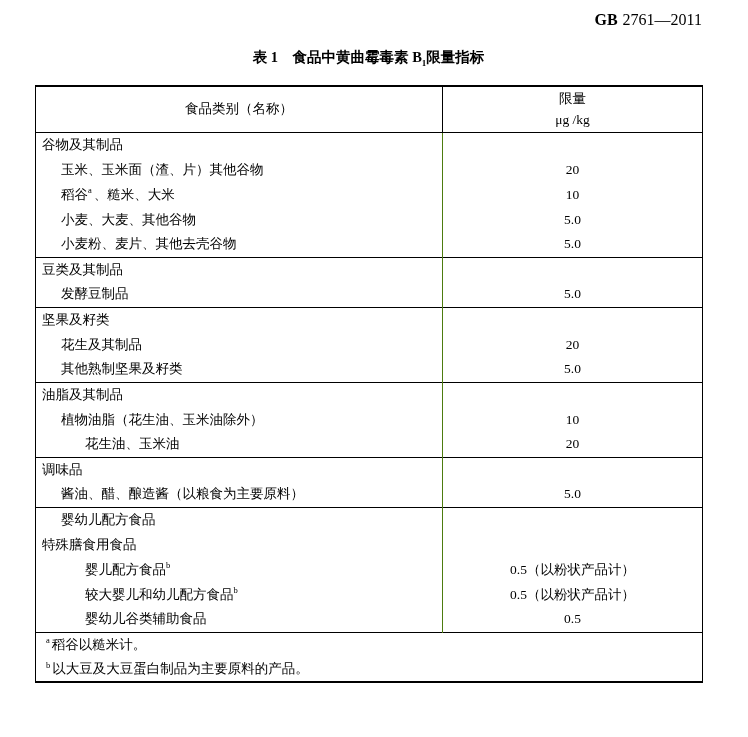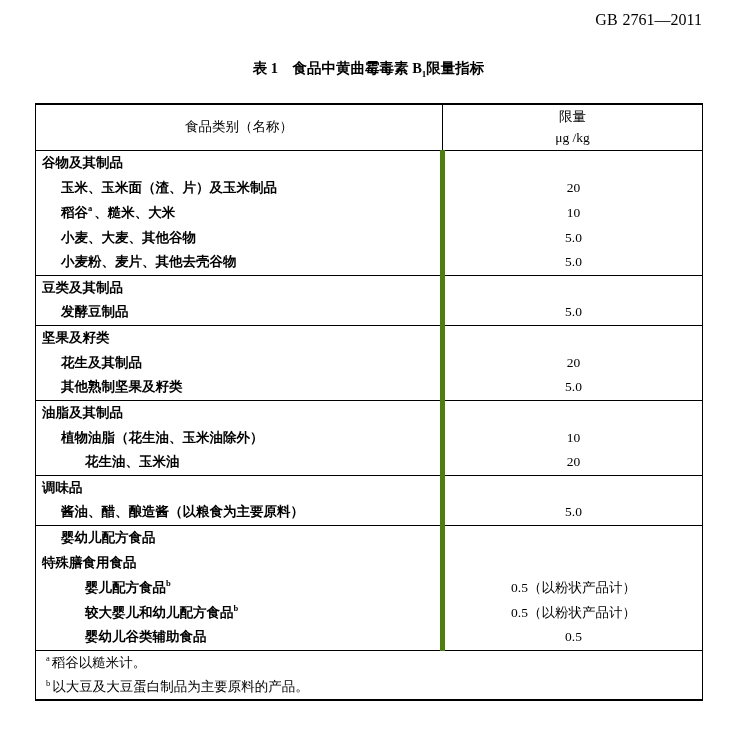--- a/index.html
+++ b/index.html
@@ -6,46 +6,46 @@
   html,body { background:#ffffff; }
   body {
     width:748px; height:737px; position:relative;
     font-family:"Liberation Serif","DejaVu Serif",serif;
     color:#000;
   }
   .gb-header {
     position:absolute; top:11px; right:46px;
     font-size:16px; white-space:nowrap;
   }
-  .gb-header .gb-bold { font-weight:normal;text-align:right; }
+  .gb-header .gb-bold { font-weight:bold;text-align:right; }
   .gb-header .gb-num { margin-left:5px; }
   .table-title {
-    position:absolute; top:59px; left:35px; width:667px;
+    position:absolute; top:48px; left:35px; width:667px;
     text-align:center; font-size:14.5px; font-weight:bold;
     white-space:pre;
   }
   .table-title sub { font-size:9px; line-height:0; }
   table.limits {
-    position:absolute; top:103px; left:35px; width:667px;
+    position:absolute; top:85px; left:35px; width:667px;
     border-collapse:collapse; table-layout:fixed;
     font-size:13.5px;
     border-left:1px solid #000; border-right:1px solid #000;
     border-top:2px solid #000; border-bottom:2px solid #000;
   }
   col.c1 { width:407px; }
   col.c2 { width:260px; }
   thead th {
     font-weight:normal; text-align:center; vertical-align:middle;
     height:46px; border-bottom:1px solid #000;
   }
   th.h-category { border-right:1px solid #000; }
   .limit-unit-line { line-height:21px; }
   tbody tr:first-child td { border-top:1px solid #000; }
   td { height:25px; vertical-align:middle; }
-  td.cell-category { border-right:5px solid #4d7c0f;font-weight:bold; }
+  td.cell-category { border-right:1px solid #4d7c0f; }
   td.indent-0 { padding-left:6px; }
   td.indent-1 { padding-left:25px; }
   td.indent-2 { padding-left:49px; }
   td.cell-limit { text-align:center; }
   td.cell-footnote { padding-left:10px; }
   sup { font-size:8.5px; line-height:0; vertical-align:super; margin-right:2px; }
 </style>
 </head>
 <body>
 
@@ -66,21 +66,21 @@
         <div class="limit-unit-line">μg /kg</div>
       </th>
     </tr>
   </thead>
 <tbody>
       <tr>
         <td class="cell-category indent-0"><span>谷物及其制品</span></td>
         <td class="cell-limit"></td>
       </tr>
       <tr>
-        <td class="cell-category indent-1"><span>玉米、玉米面（渣、片）及玉米制品</span></td>
+        <td class="cell-category indent-1"><span>玉米、玉米面（渣、片）其他谷物</span></td>
         <td class="cell-limit">20</td>
       </tr>
       <tr>
         <td class="cell-category indent-1"><span>稻谷</span><sup>a</sup><span>、糙米、大米</span></td>
         <td class="cell-limit">10</td>
       </tr>
       <tr>
         <td class="cell-category indent-1"><span>小麦、大麦、其他谷物</span></td>
         <td class="cell-limit">5.0</td>
       </tr>

